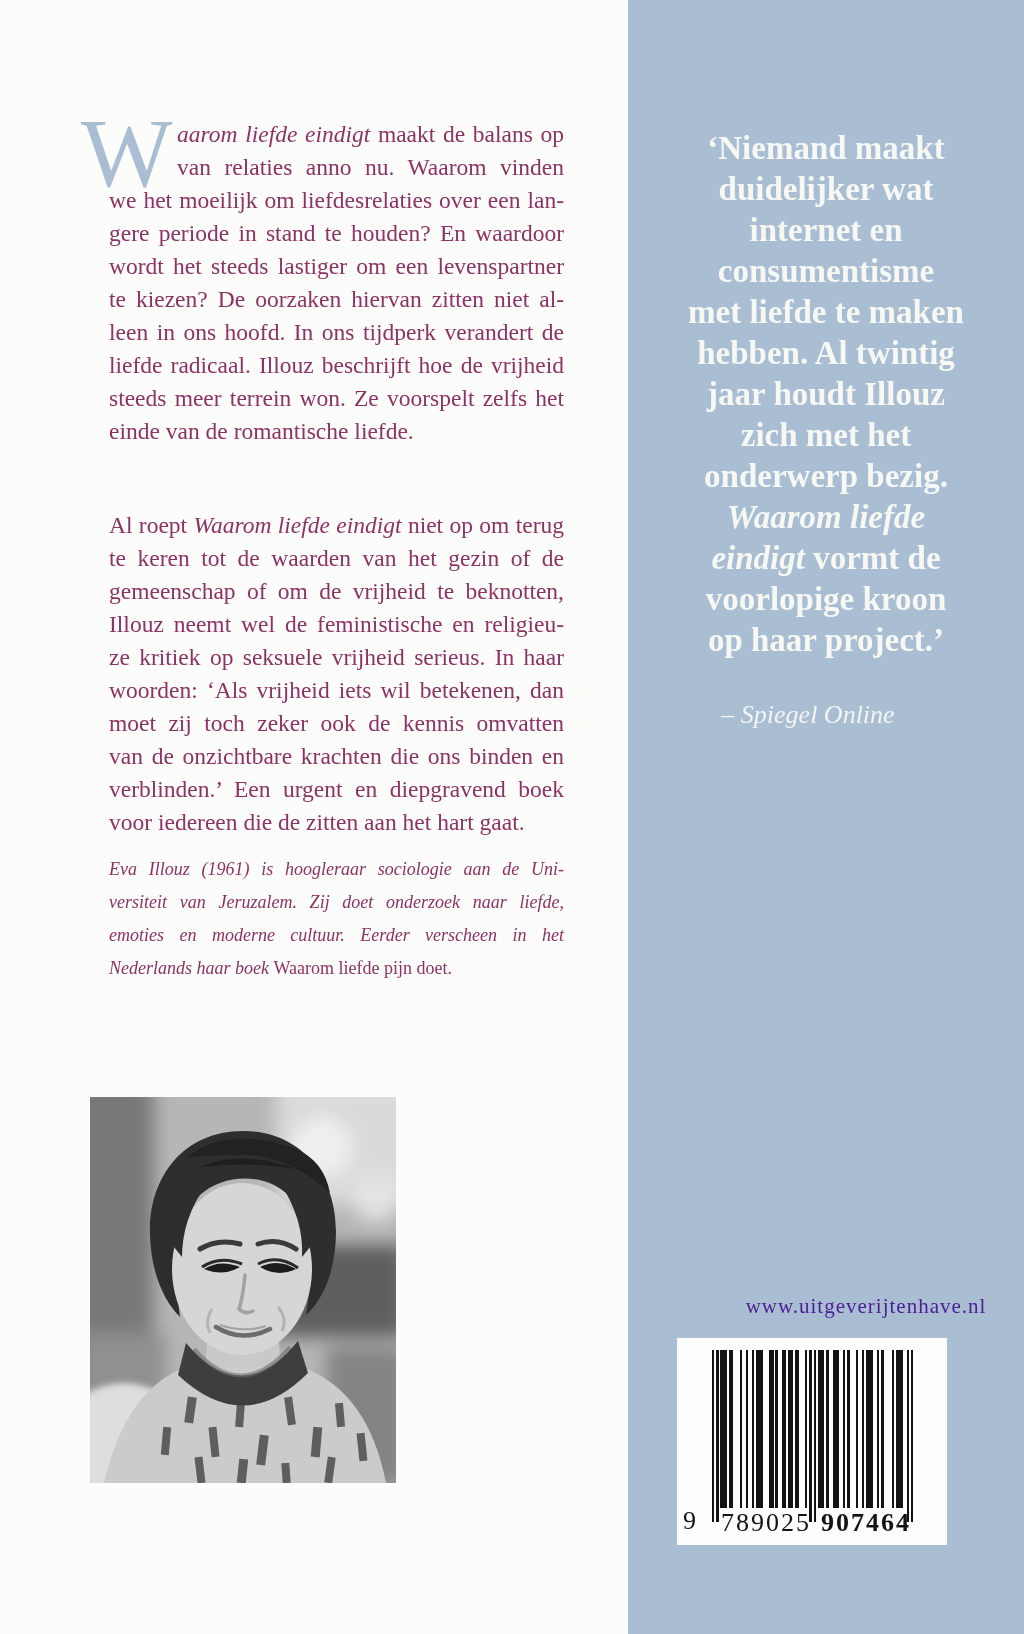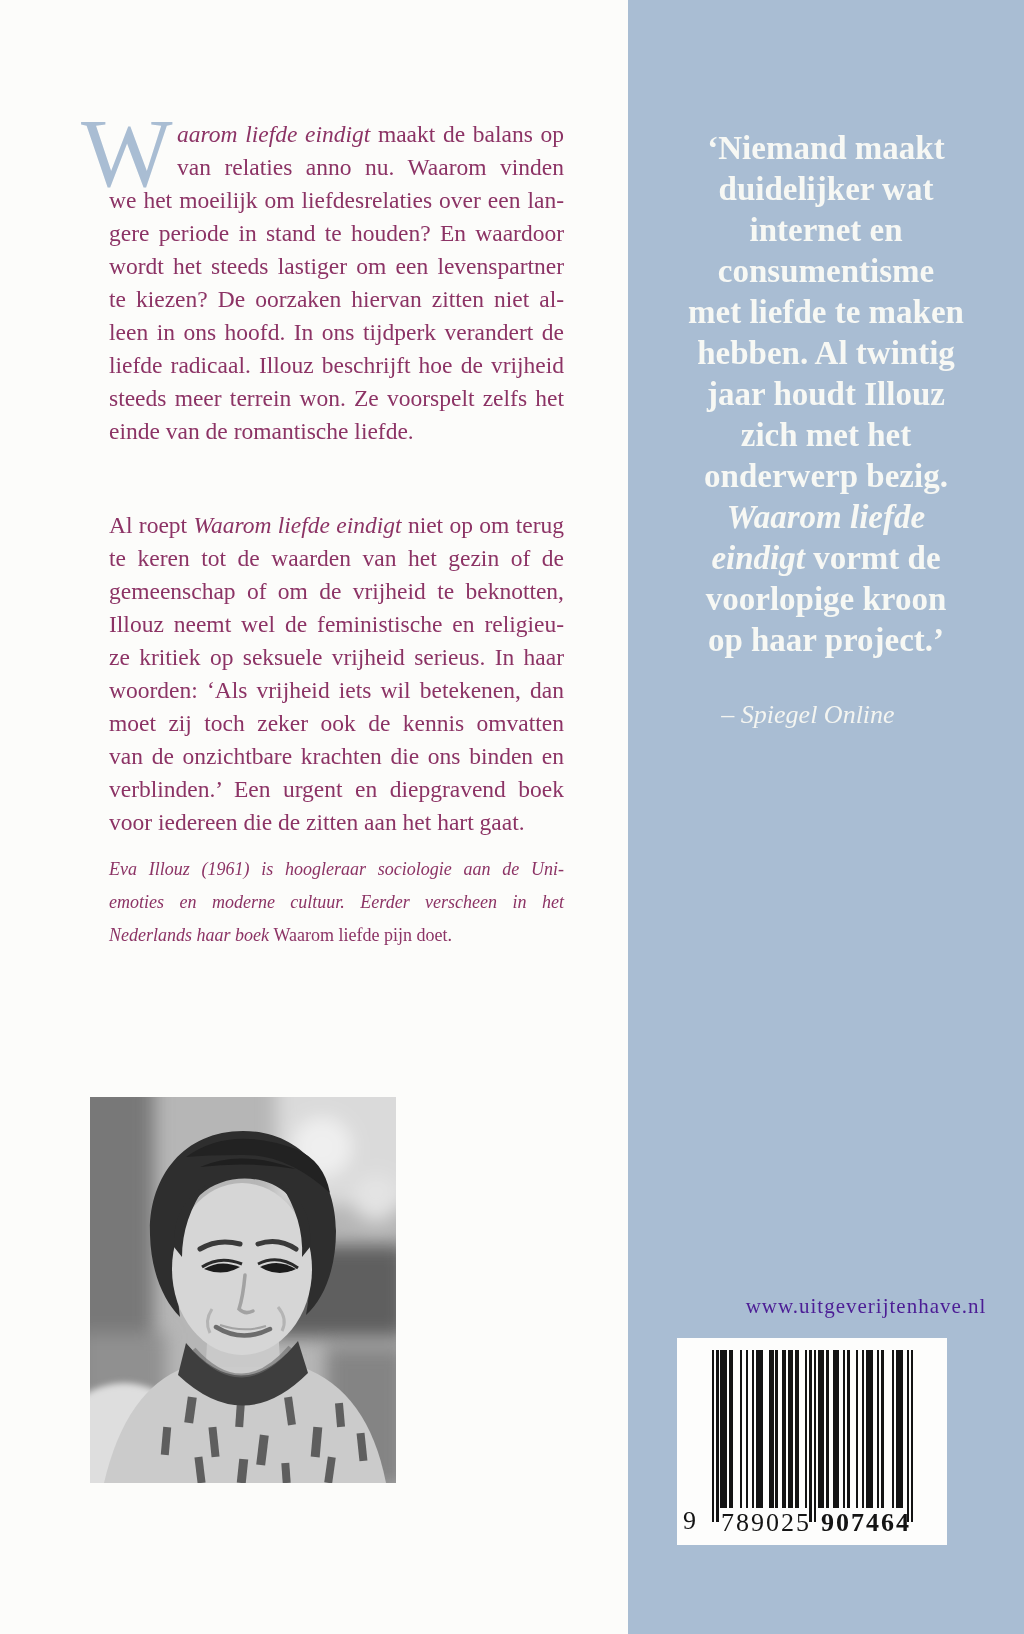--- a/index.html
+++ b/index.html
@@ -76,20 +76,21 @@
         <div class="jline">moet zij toch zeker ook de kennis omvatten</div>
         <div class="jline">van de onzichtbare krachten die ons binden en</div>
         <div class="jline">verblinden.’ Een urgent en diepgravend boek</div>
         <div class="jline jlast">voor iedereen die de zitten aan het hart gaat.</div>
       </div>
   </div>
 
   <div class="bio">
     <div>
         <div class="jline">Eva Illouz (1961) is hoogleraar sociologie aan de Uni-</div>
+        <div class="jline">versiteit van Jeruzalem. Zij doet onderzoek naar liefde,</div>
         <div class="jline">emoties en moderne cultuur. Eerder verscheen in het</div>
       </div>
     <div class="jline jlast"><span>Nederlands haar boek </span><span class="roman">Waarom liefde pijn doet.</span></div>
   </div>
 
   <svg class="photo" viewBox="0 0 306 386" aria-hidden="true">
     <defs>
       <filter id="pb" x="-30%" y="-30%" width="160%" height="160%">
           <feGaussianBlur stdDeviation="9"></feGaussianBlur>
         </filter>

